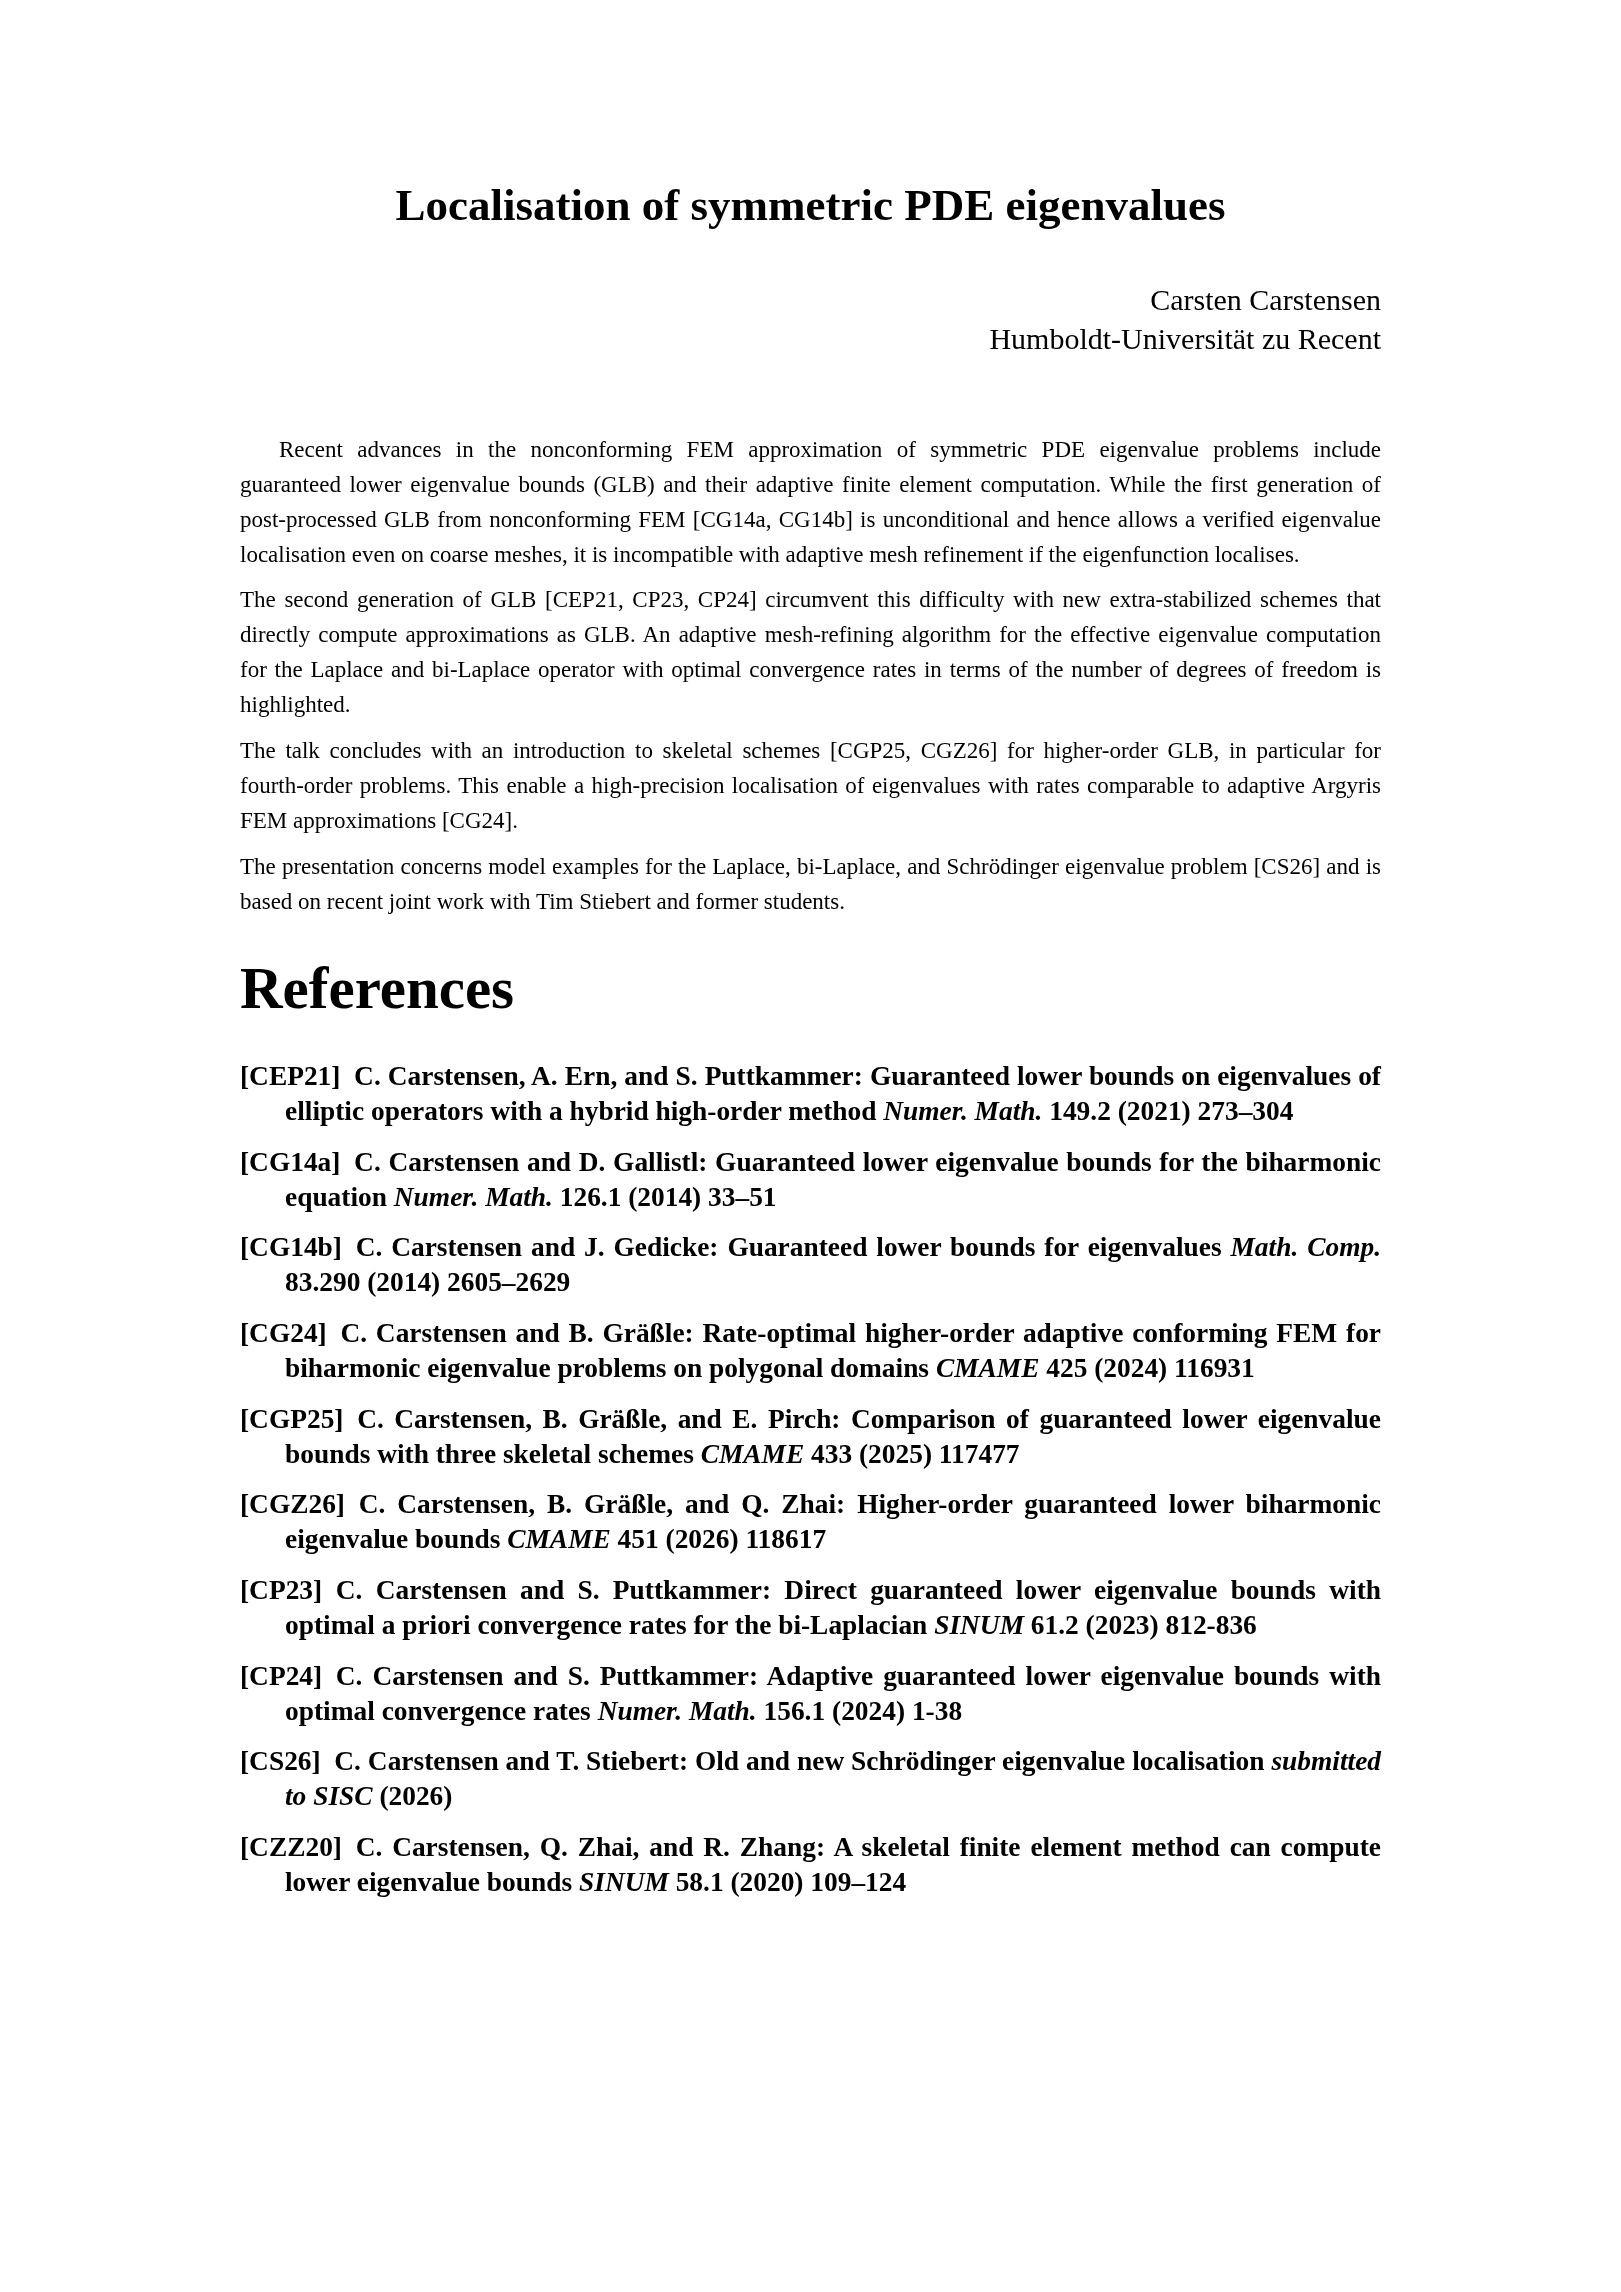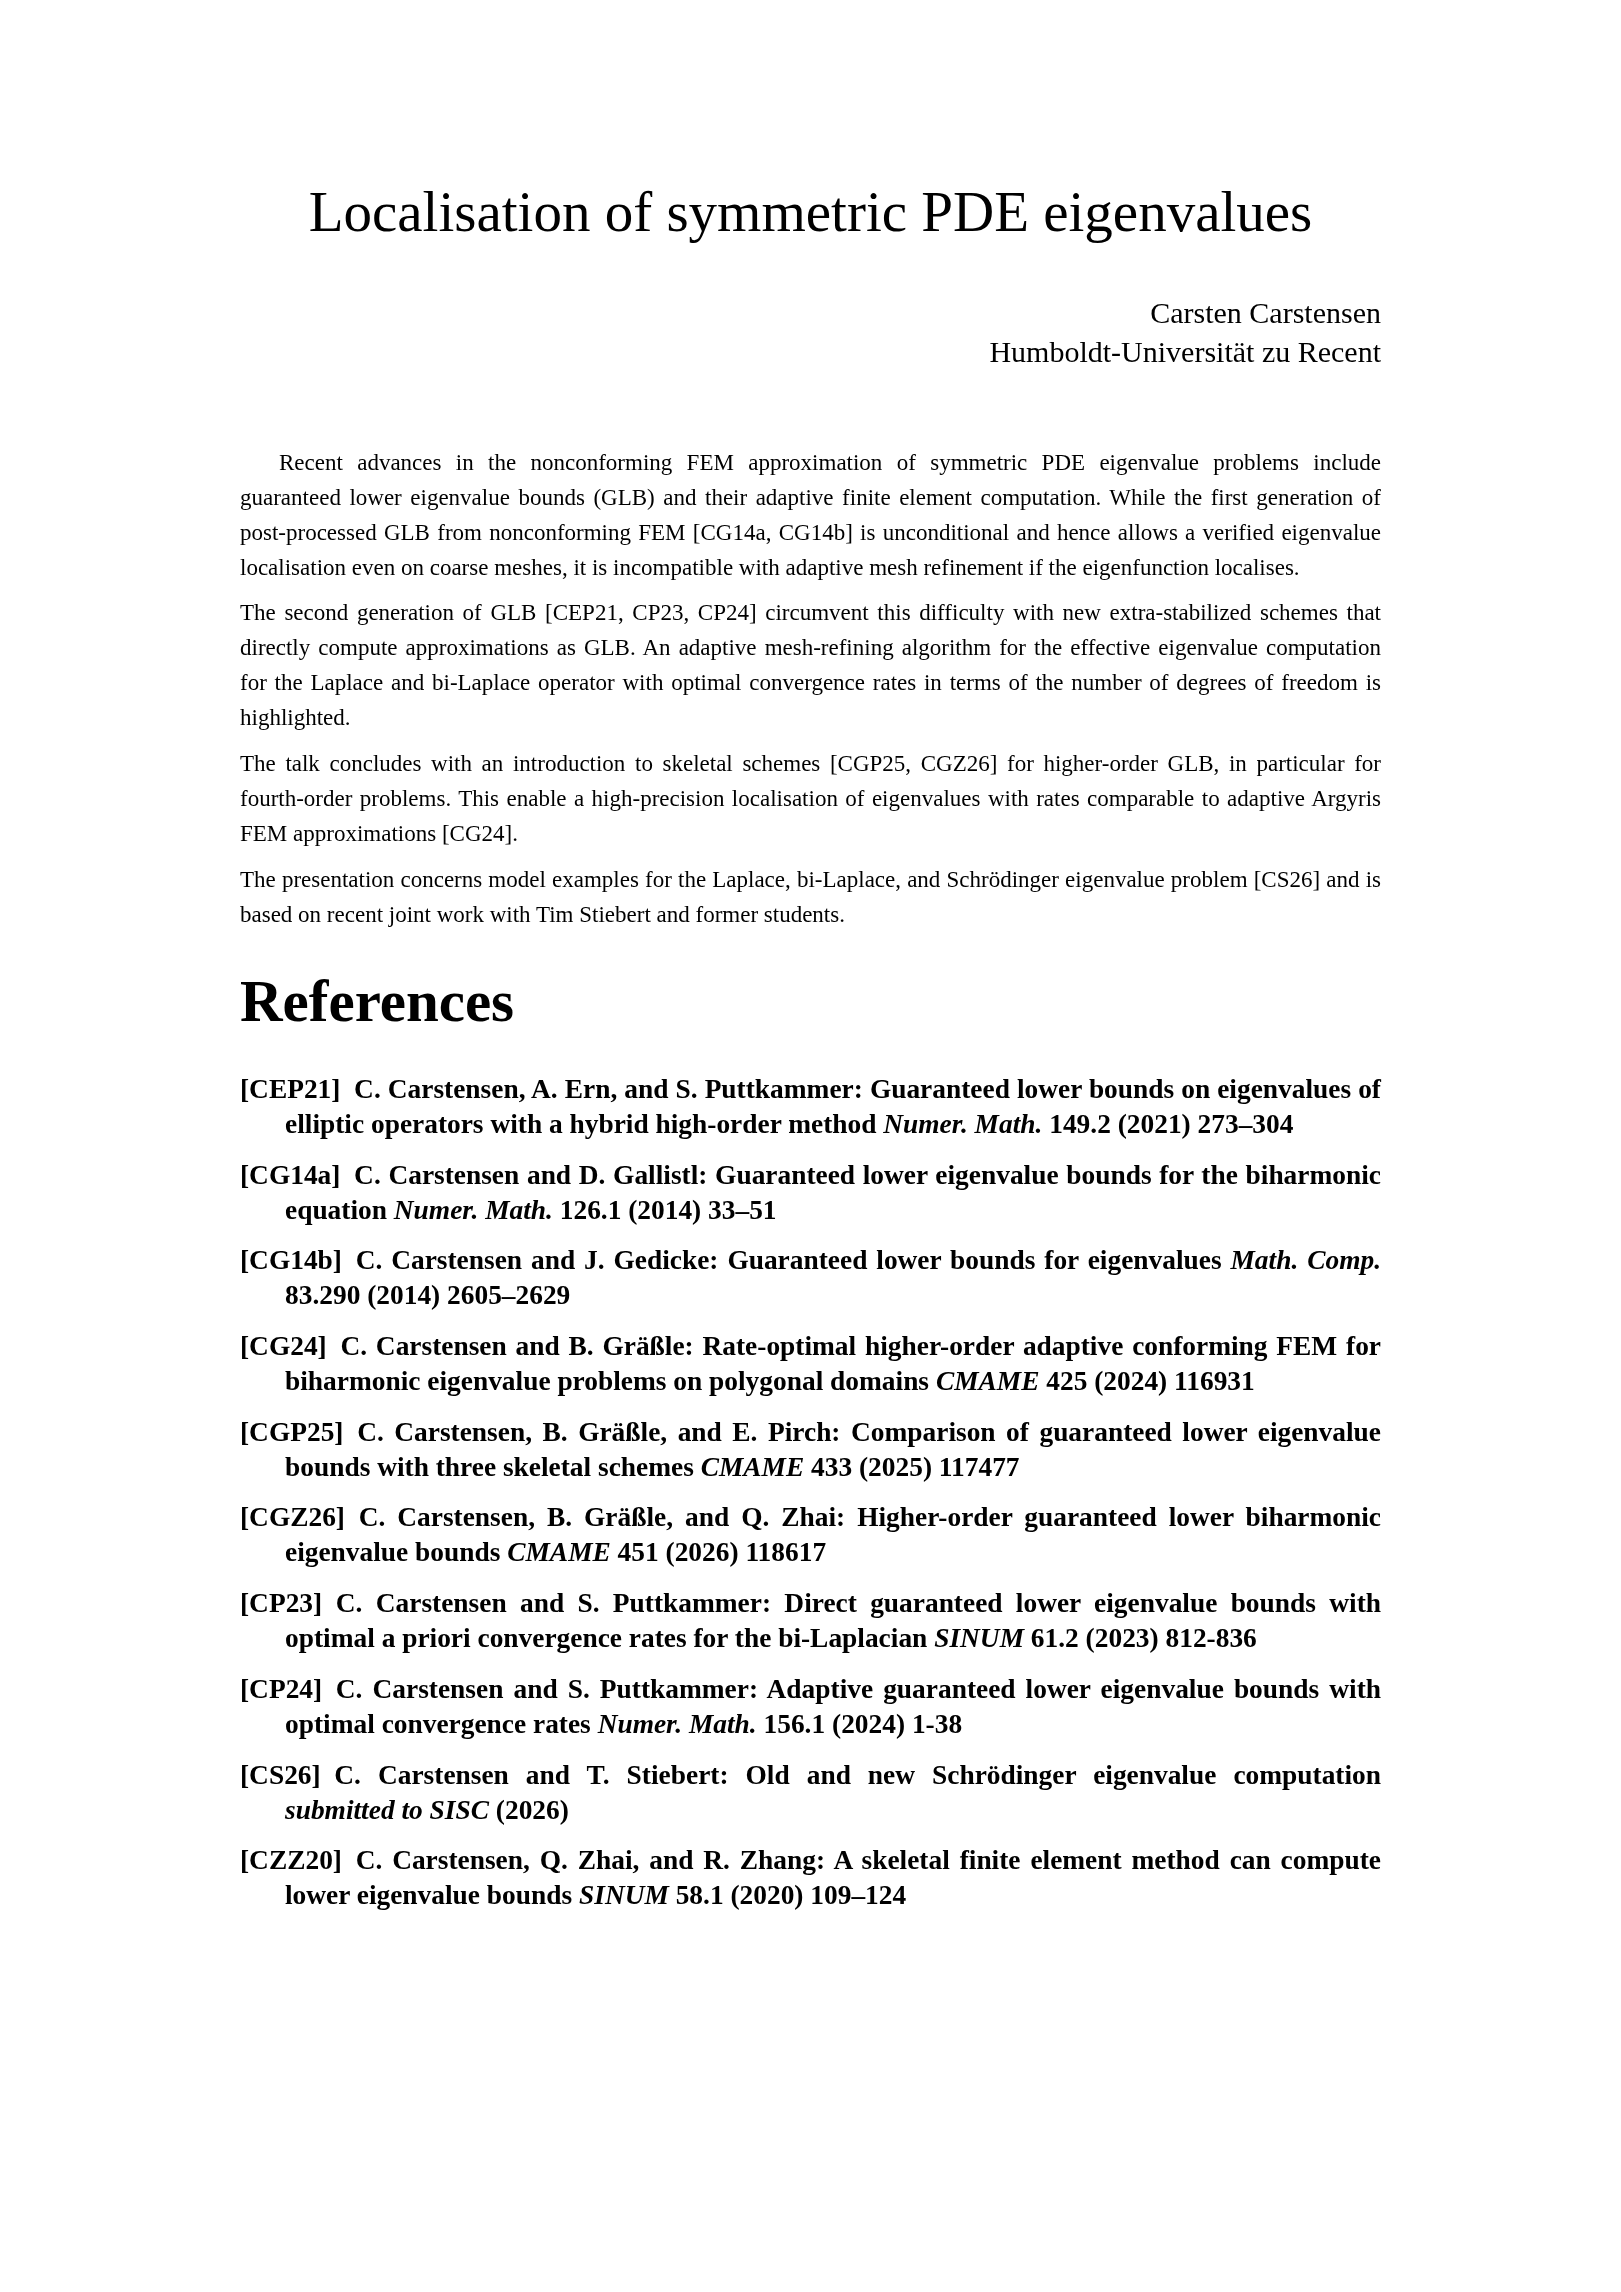--- a/index.html
+++ b/index.html
@@ -15,22 +15,22 @@
     position: relative;
     overflow: hidden;
   }
   .page {
     box-sizing: border-box;
     width: 1621px;
     height: 2293px;
     padding: 181px 240px 0 240px;
   }
   .title {
-    font-size: 57px;
-    font-weight: normal;
+    font-size: 45px;
+    font-weight: bold;
     text-align: center;
     line-height: 1.1;
     margin: 0;
   }
   .authors {
     margin-top: 49px;
     text-align: right;
     font-size: 30px;
     line-height: 39px;
   }
@@ -102,19 +102,19 @@
     <div class="ref"><span class="ref-label">[CG24]</span><span>C. Carstensen and B. Gräßle: Rate-optimal higher-order adaptive conforming FEM for biharmonic eigenvalue problems on polygonal domains </span><i>CMAME</i><span> 425 (2024) 116931</span></div>
 
     <div class="ref"><span class="ref-label">[CGP25]</span><span>C. Carstensen, B. Gräßle, and E. Pirch: Comparison of guaranteed lower eigenvalue bounds with three skeletal schemes </span><i>CMAME</i><span> 433 (2025) 117477</span></div>
 
     <div class="ref"><span class="ref-label">[CGZ26]</span><span>C. Carstensen, B. Gräßle, and Q. Zhai: Higher-order guaranteed lower biharmonic eigenvalue bounds </span><i>CMAME</i><span> 451 (2026) 118617</span></div>
 
     <div class="ref"><span class="ref-label">[CP23]</span><span>C. Carstensen and S. Puttkammer: Direct guaranteed lower eigenvalue bounds with optimal a priori convergence rates for the bi-Laplacian </span><i>SINUM</i><span> 61.2 (2023) 812-836</span></div>
 
     <div class="ref"><span class="ref-label">[CP24]</span><span>C. Carstensen and S. Puttkammer: Adaptive guaranteed lower eigenvalue bounds with optimal convergence rates </span><i>Numer. Math.</i><span> 156.1 (2024) 1-38</span></div>
 
-    <div class="ref"><span class="ref-label">[CS26]</span><span>C. Carstensen and T. Stiebert: Old and new Schrödinger eigenvalue computation </span><i>submitted to SISC</i><span> (2026)</span></div>
+    <div class="ref"><span class="ref-label">[CS26]</span><span>C. Carstensen and T. Stiebert: Old and new Schrödinger eigenvalue localisation </span><i>submitted to SISC</i><span> (2026)</span></div>
 
     <div class="ref"><span class="ref-label">[CZZ20]</span><span>C. Carstensen, Q. Zhai, and R. Zhang: A skeletal finite element method can compute lower eigenvalue bounds </span><i>SINUM</i><span> 58.1 (2020) 109–124</span></div>
 
   </div>
 </div>
 
 
 </body></html>

